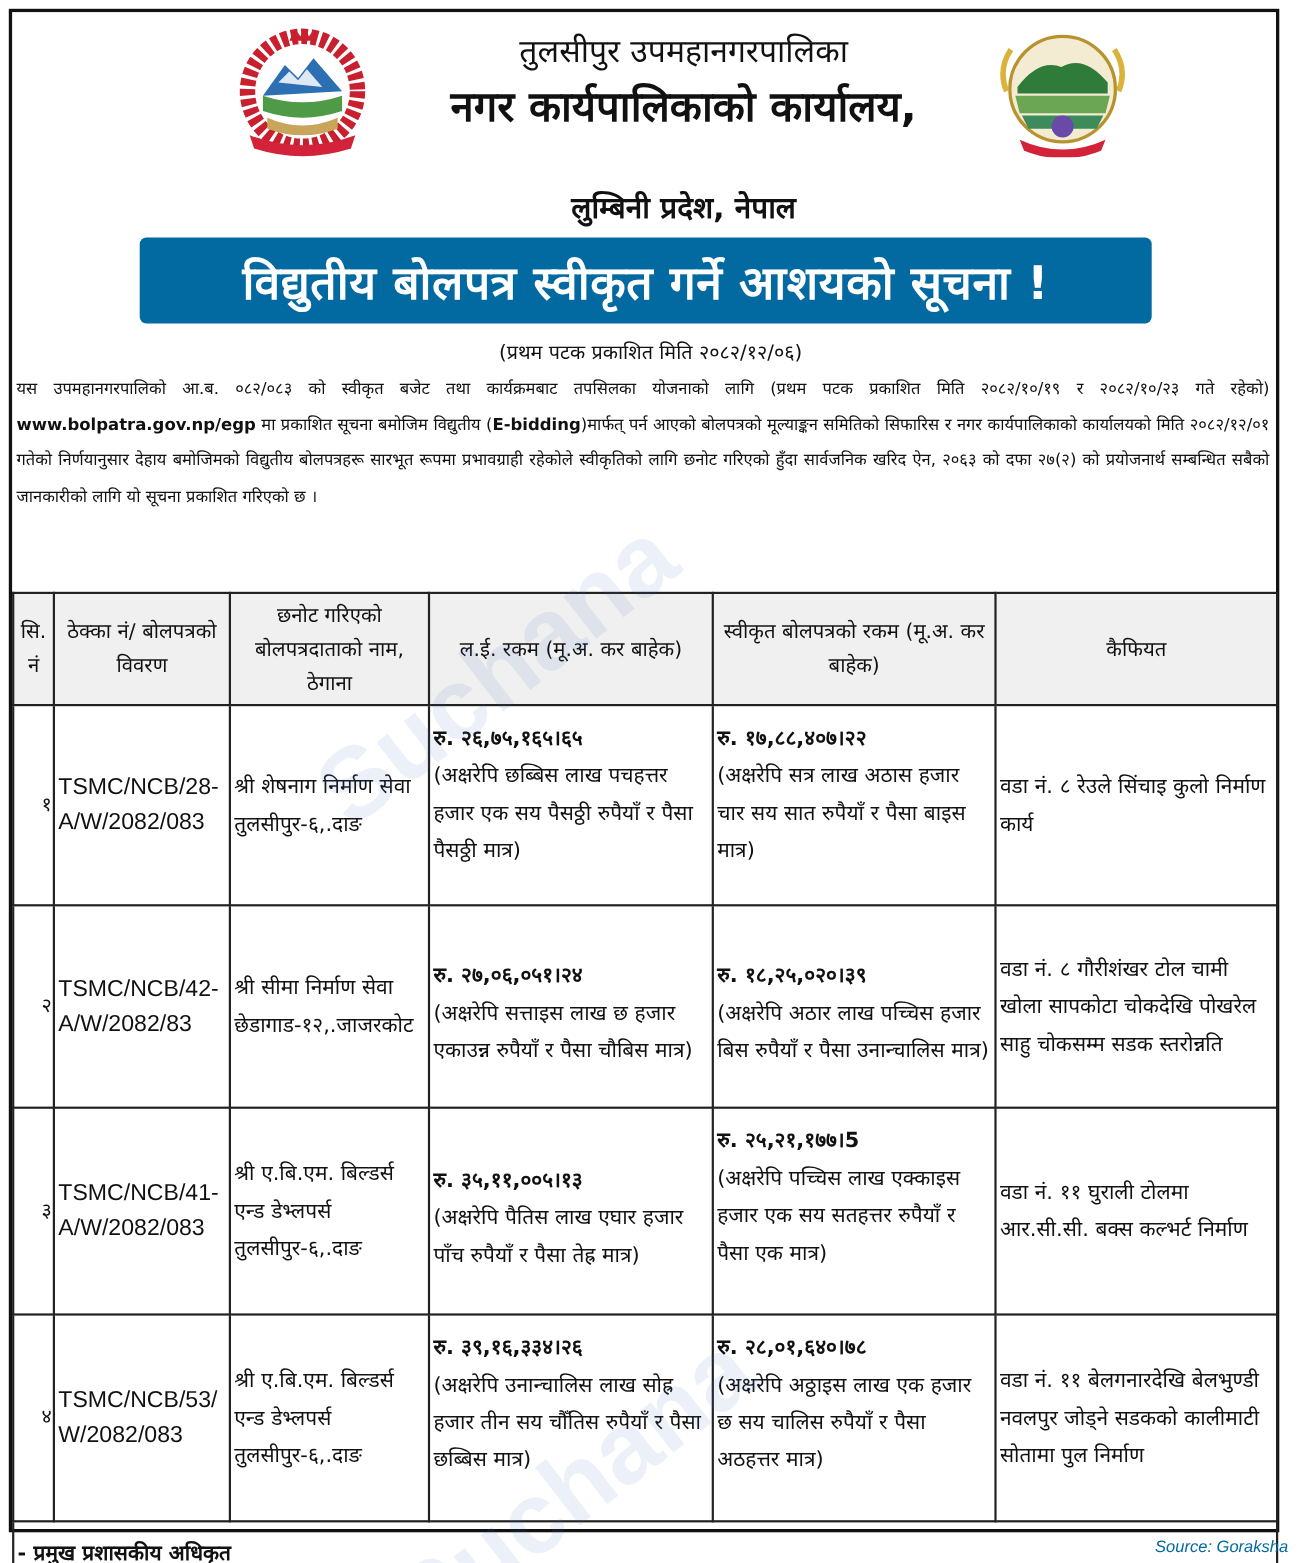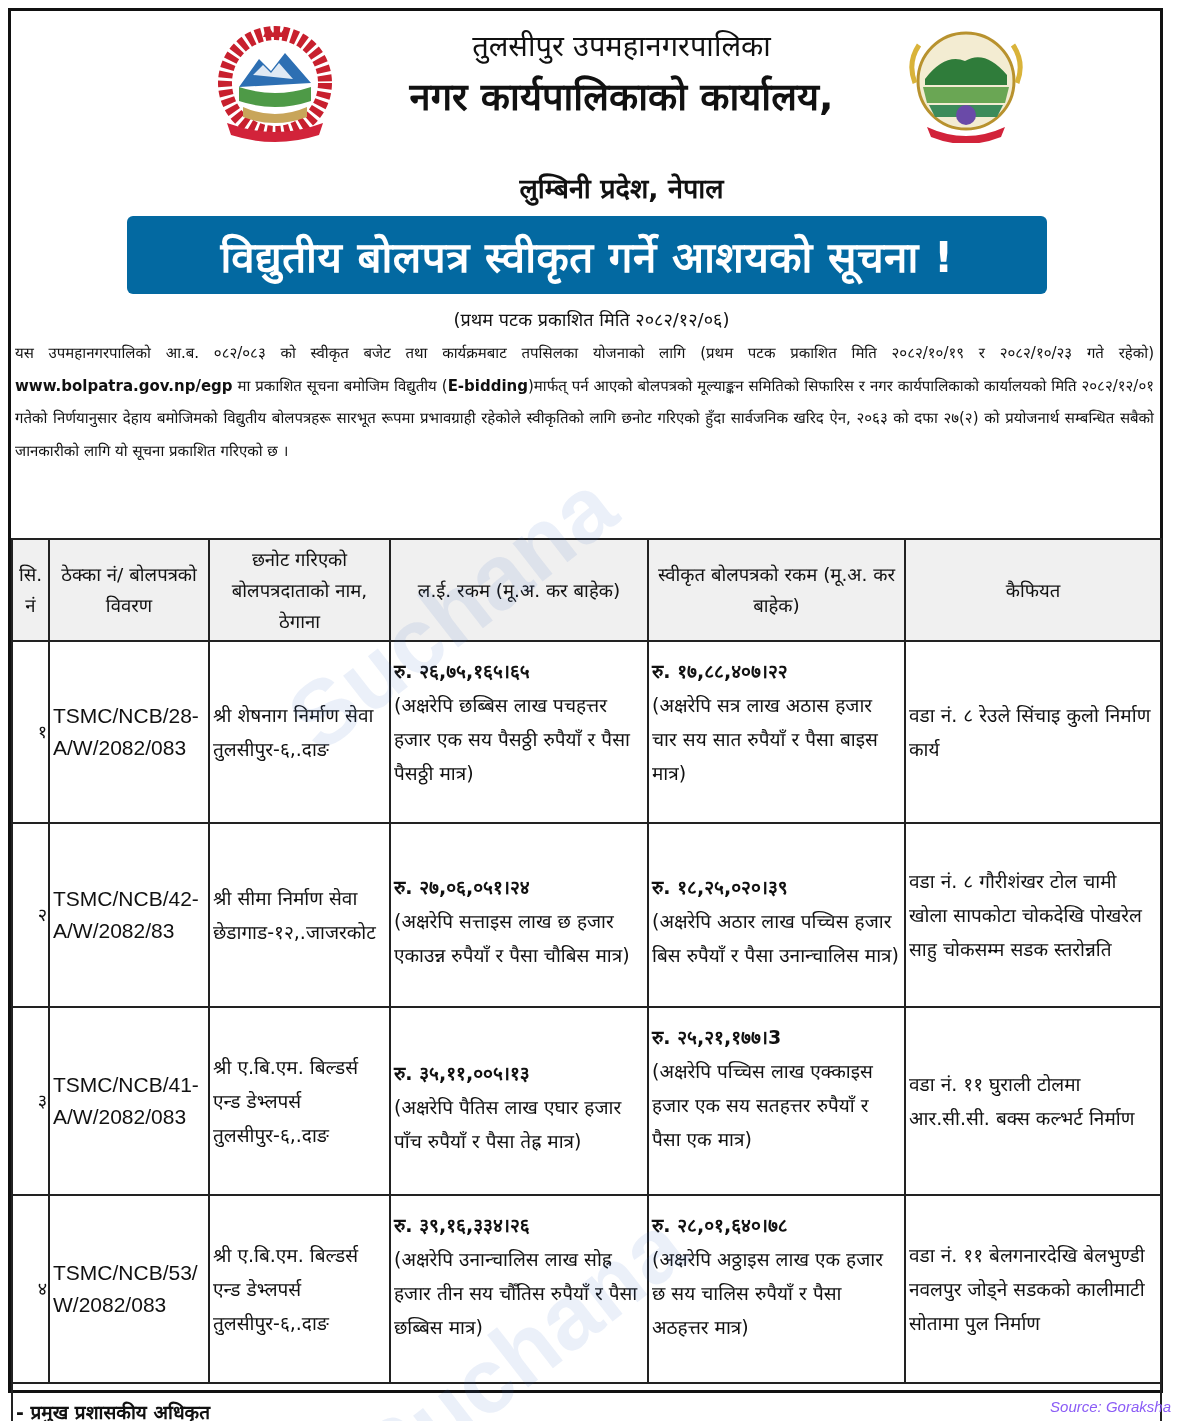--- a/index.html
+++ b/index.html
@@ -60,21 +60,21 @@
   .row-1 td { height: 168px; }
   .row-2 td { height: 170px; }
   .row-3 td { height: 174px; }
   .row-4 td { height: 174px; }
   .signature-row td {
     height: 56px; text-align: left; font-weight: bold; font-size: 25px;
     padding-right: 10px; border-bottom: none;
   }
   .source {
     position: absolute; right: 10px; top: 1398px;
-    font-family: "Liberation Sans", sans-serif; font-style: italic; font-size: 15px; color: #8b5cf6;
+    font-family: "Liberation Sans", sans-serif; font-style: italic; font-size: 15px; color: #0369a1;
   }
   .watermark {
     position: absolute; pointer-events: none; color: rgba(60,110,200,0.10);
     font-family: "Liberation Sans", sans-serif; font-weight: bold;
     transform: rotate(-38deg); font-size: 92px; white-space: nowrap;
   }
 </style>
 </head>
 <body>
 
@@ -165,21 +165,21 @@
       </tr>
       <tr class="row-3">
         <td class="sn">३</td>
         <td class="contract">TSMC/NCB/41-A/W/2082/083</td>
         <td>श्री ए.बि.एम. बिल्डर्स एन्ड डेभ्लपर्स तुलसीपुर-६,.दाङ</td>
         <td class="amount" style="vertical-align:middle">
             <div class="amt">रु. ३५,११,००५।१३</div>
             <div>(अक्षरेपि पैतिस लाख एघार हजार पाँच रुपैयाँ र पैसा तेह्र मात्र)</div>
           </td>
         <td class="amount">
-            <div class="amt">रु. २५,२१,१७७।3</div>
+            <div class="amt">रु. २५,२१,१७७।5</div>
             <div>(अक्षरेपि पच्चिस लाख एक्काइस  हजार एक सय सतहत्तर रुपैयाँ र पैसा एक मात्र)</div>
           </td>
         <td>वडा नं. ११ घुराली टोलमा आर.सी.सी. बक्स कल्भर्ट निर्माण</td>
       </tr>
       <tr class="row-4">
         <td class="sn">४</td>
         <td class="contract">TSMC/NCB/53/ W/2082/083</td>
         <td>श्री ए.बि.एम. बिल्डर्स एन्ड डेभ्लपर्स तुलसीपुर-६,.दाङ</td>
         <td class="amount">
             <div class="amt">रु. ३९,१६,३३४।२६</div>

